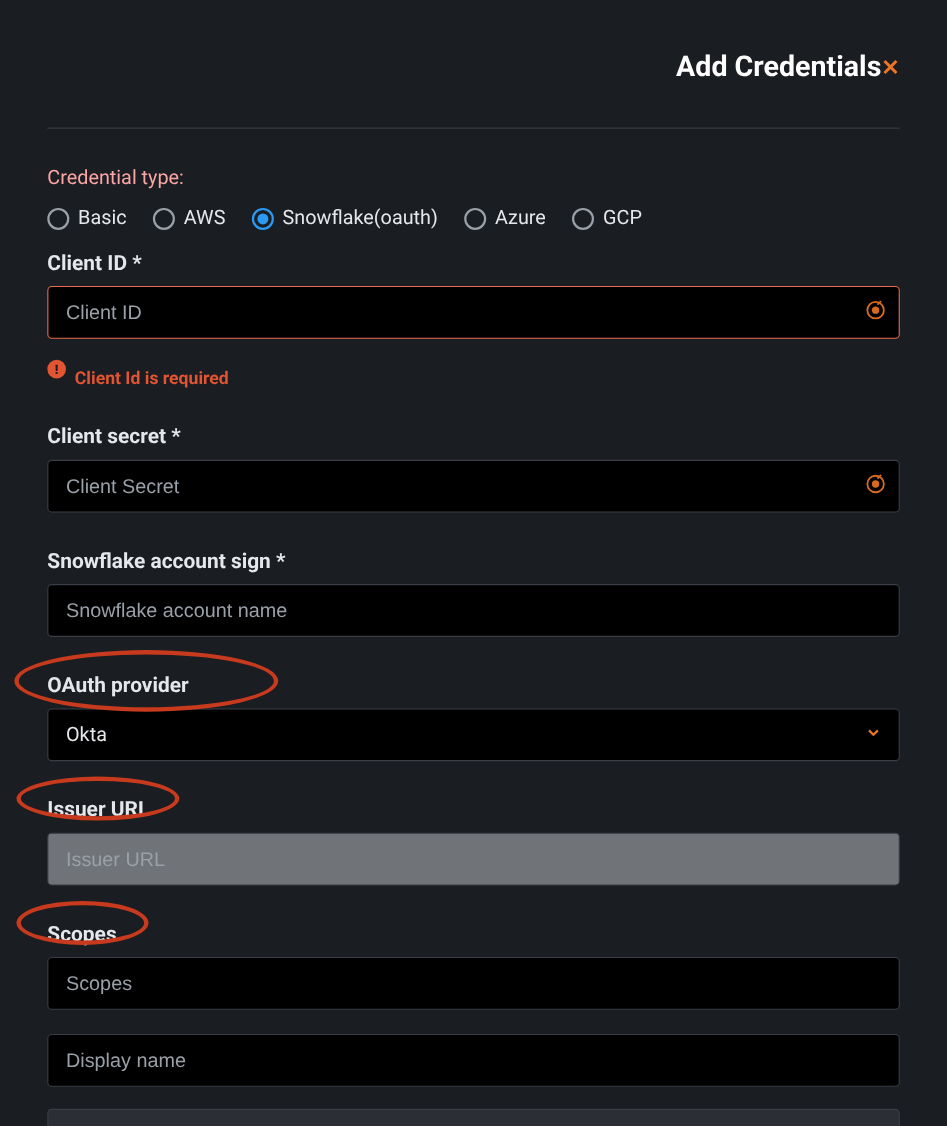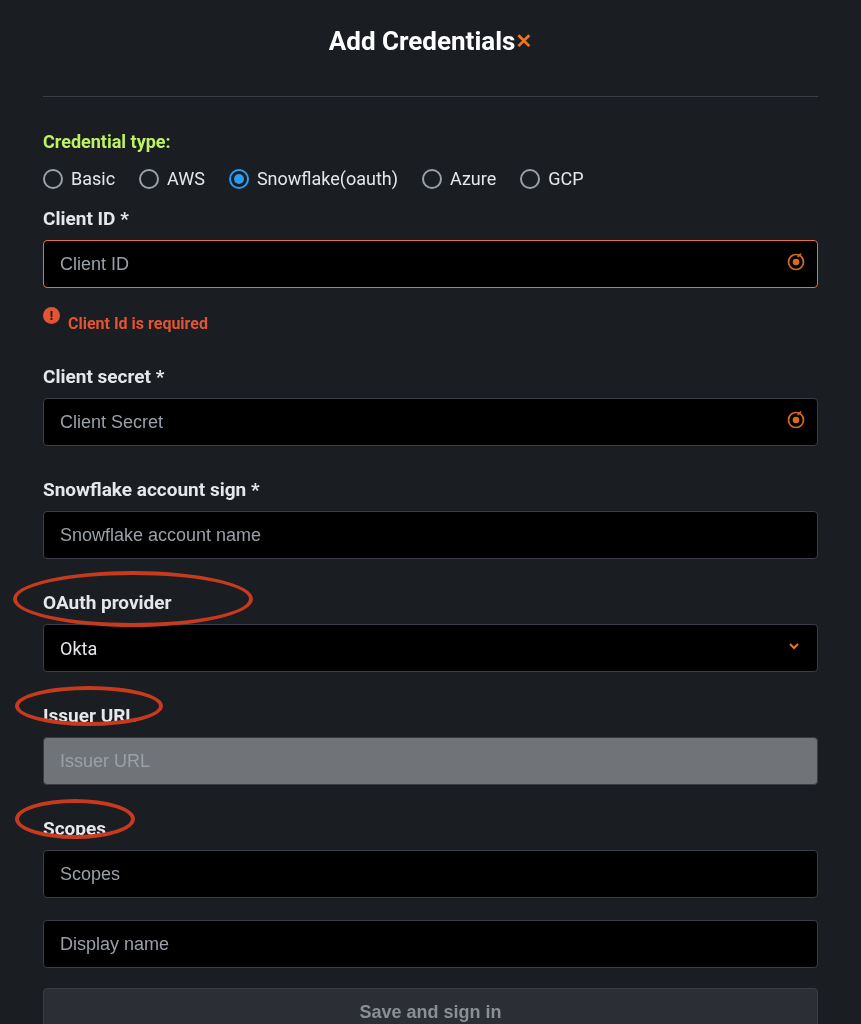--- a/index.html
+++ b/index.html
@@ -6,42 +6,43 @@
     body {
       background: #1a1d21;
       color: #e5e7eb;
       font-family: -apple-system, BlinkMacSystemFont, "Segoe UI", Roboto, Arial, sans-serif;
       width: 861px;
       min-height: 1024px;
       padding: 26px 43px 20px 43px;
     }
     .modal-header {
       display: flex;
-      justify-content: center;
+      justify-content: flex-end;
       align-items: center;
       padding-bottom: 40px;
       border-bottom: 1px solid #3a3e44;
       margin-bottom: 34px;
+      margin-top: 20px;
     }
     .modal-title {
       font-size: 26px;
       font-weight: 700;
       color: #ffffff;
     }
     .close-icon {
       color: #ee7623;
       font-size: 20px;
       font-weight: 700;
       cursor: pointer;
       line-height: 1;
     }
     .section-label {
       font-size: 18px;
-      font-weight: 700;
-      color: #bef264;
+      font-weight: 400;
+      color: #fca5a5;
       margin-bottom: 16px;
     }
     .radio-row {
       display: flex;
       align-items: center;
       gap: 24px;
       margin-bottom: 8px;
     }
     .radio-item {
       display: flex;

